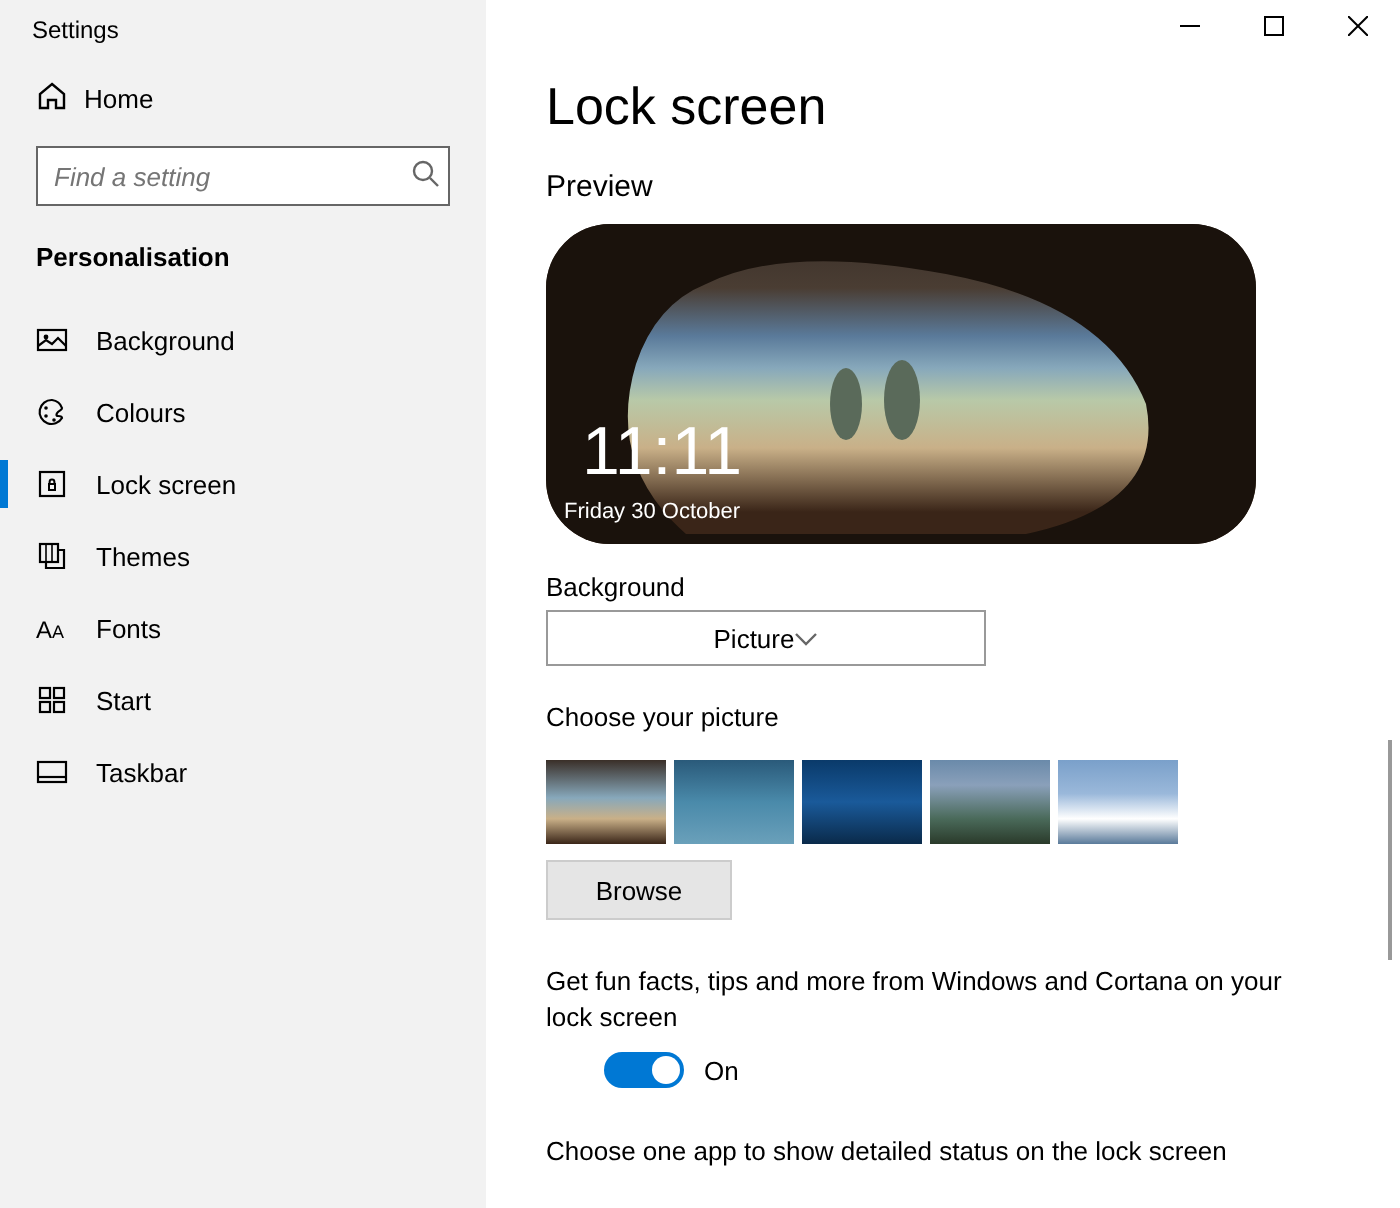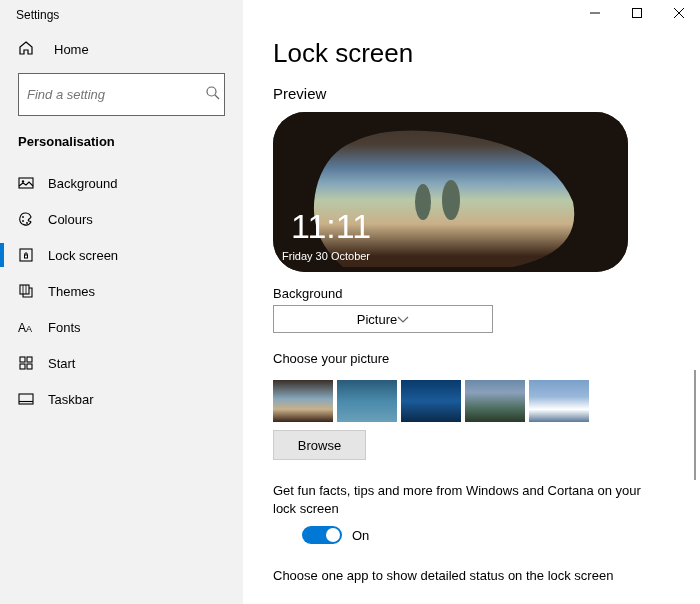--- a/index.html
+++ b/index.html
@@ -1,22 +1,22 @@
 <!DOCTYPE html>
 <html><head>
 <meta charset="utf-8">
 <style>
 * { margin:0; padding:0; box-sizing:border-box; font-family:"Segoe UI",Arial,sans-serif; }
 body { width:700px; height:604px; background:#fff; display:flex; font-size:13px; color:#000; overflow:hidden; }
 .sidebar { width:243px; background:#f2f2f2; display:flex; flex-direction:column; padding:0 0 0 0; }
 .app-title { font-size:12px; padding:8px 16px 10px; font-weight:400; }
-.home-row { display:flex; align-items:center; gap:20px; padding:8px 18px 14px; cursor:pointer; }
+.home-row { display:flex; align-items:center; gap:8px; padding:8px 18px 14px; cursor:pointer; }
 .home-row .icon svg { width:16px; height:16px; }
 .search-wrap { padding:0 18px 18px; }
-.search { border:1px solid #666; height:43px; display:flex; align-items:center; padding:0 8px; background:#fff; }
+.search { border:1px solid #666; height:30px; display:flex; align-items:center; padding:0 8px; background:#fff; }
 .search input { flex:1; border:none; outline:none; font-size:13px; color:#666; font-style:italic; background:transparent; }
 .search-icon svg { width:16px; height:16px; }
 .category { font-size:13px; font-weight:600; padding:0 18px 16px; }
 .nav { display:flex; flex-direction:column; }
 .nav-item { display:flex; align-items:center; gap:14px; padding:10px 18px; cursor:pointer; font-size:13px; position:relative; }
 .nav-item.active::before { content:""; position:absolute; left:0; top:6px; bottom:6px; width:4px; background:#0078d4; }
 .nav-item .icon { width:16px; height:16px; display:flex; align-items:center; justify-content:center; }
 .nav-item .icon svg { width:16px; height:16px; }
 
 .main { flex:1; background:#fff; padding:10px 30px 0 30px; overflow-y:auto; position:relative; }

